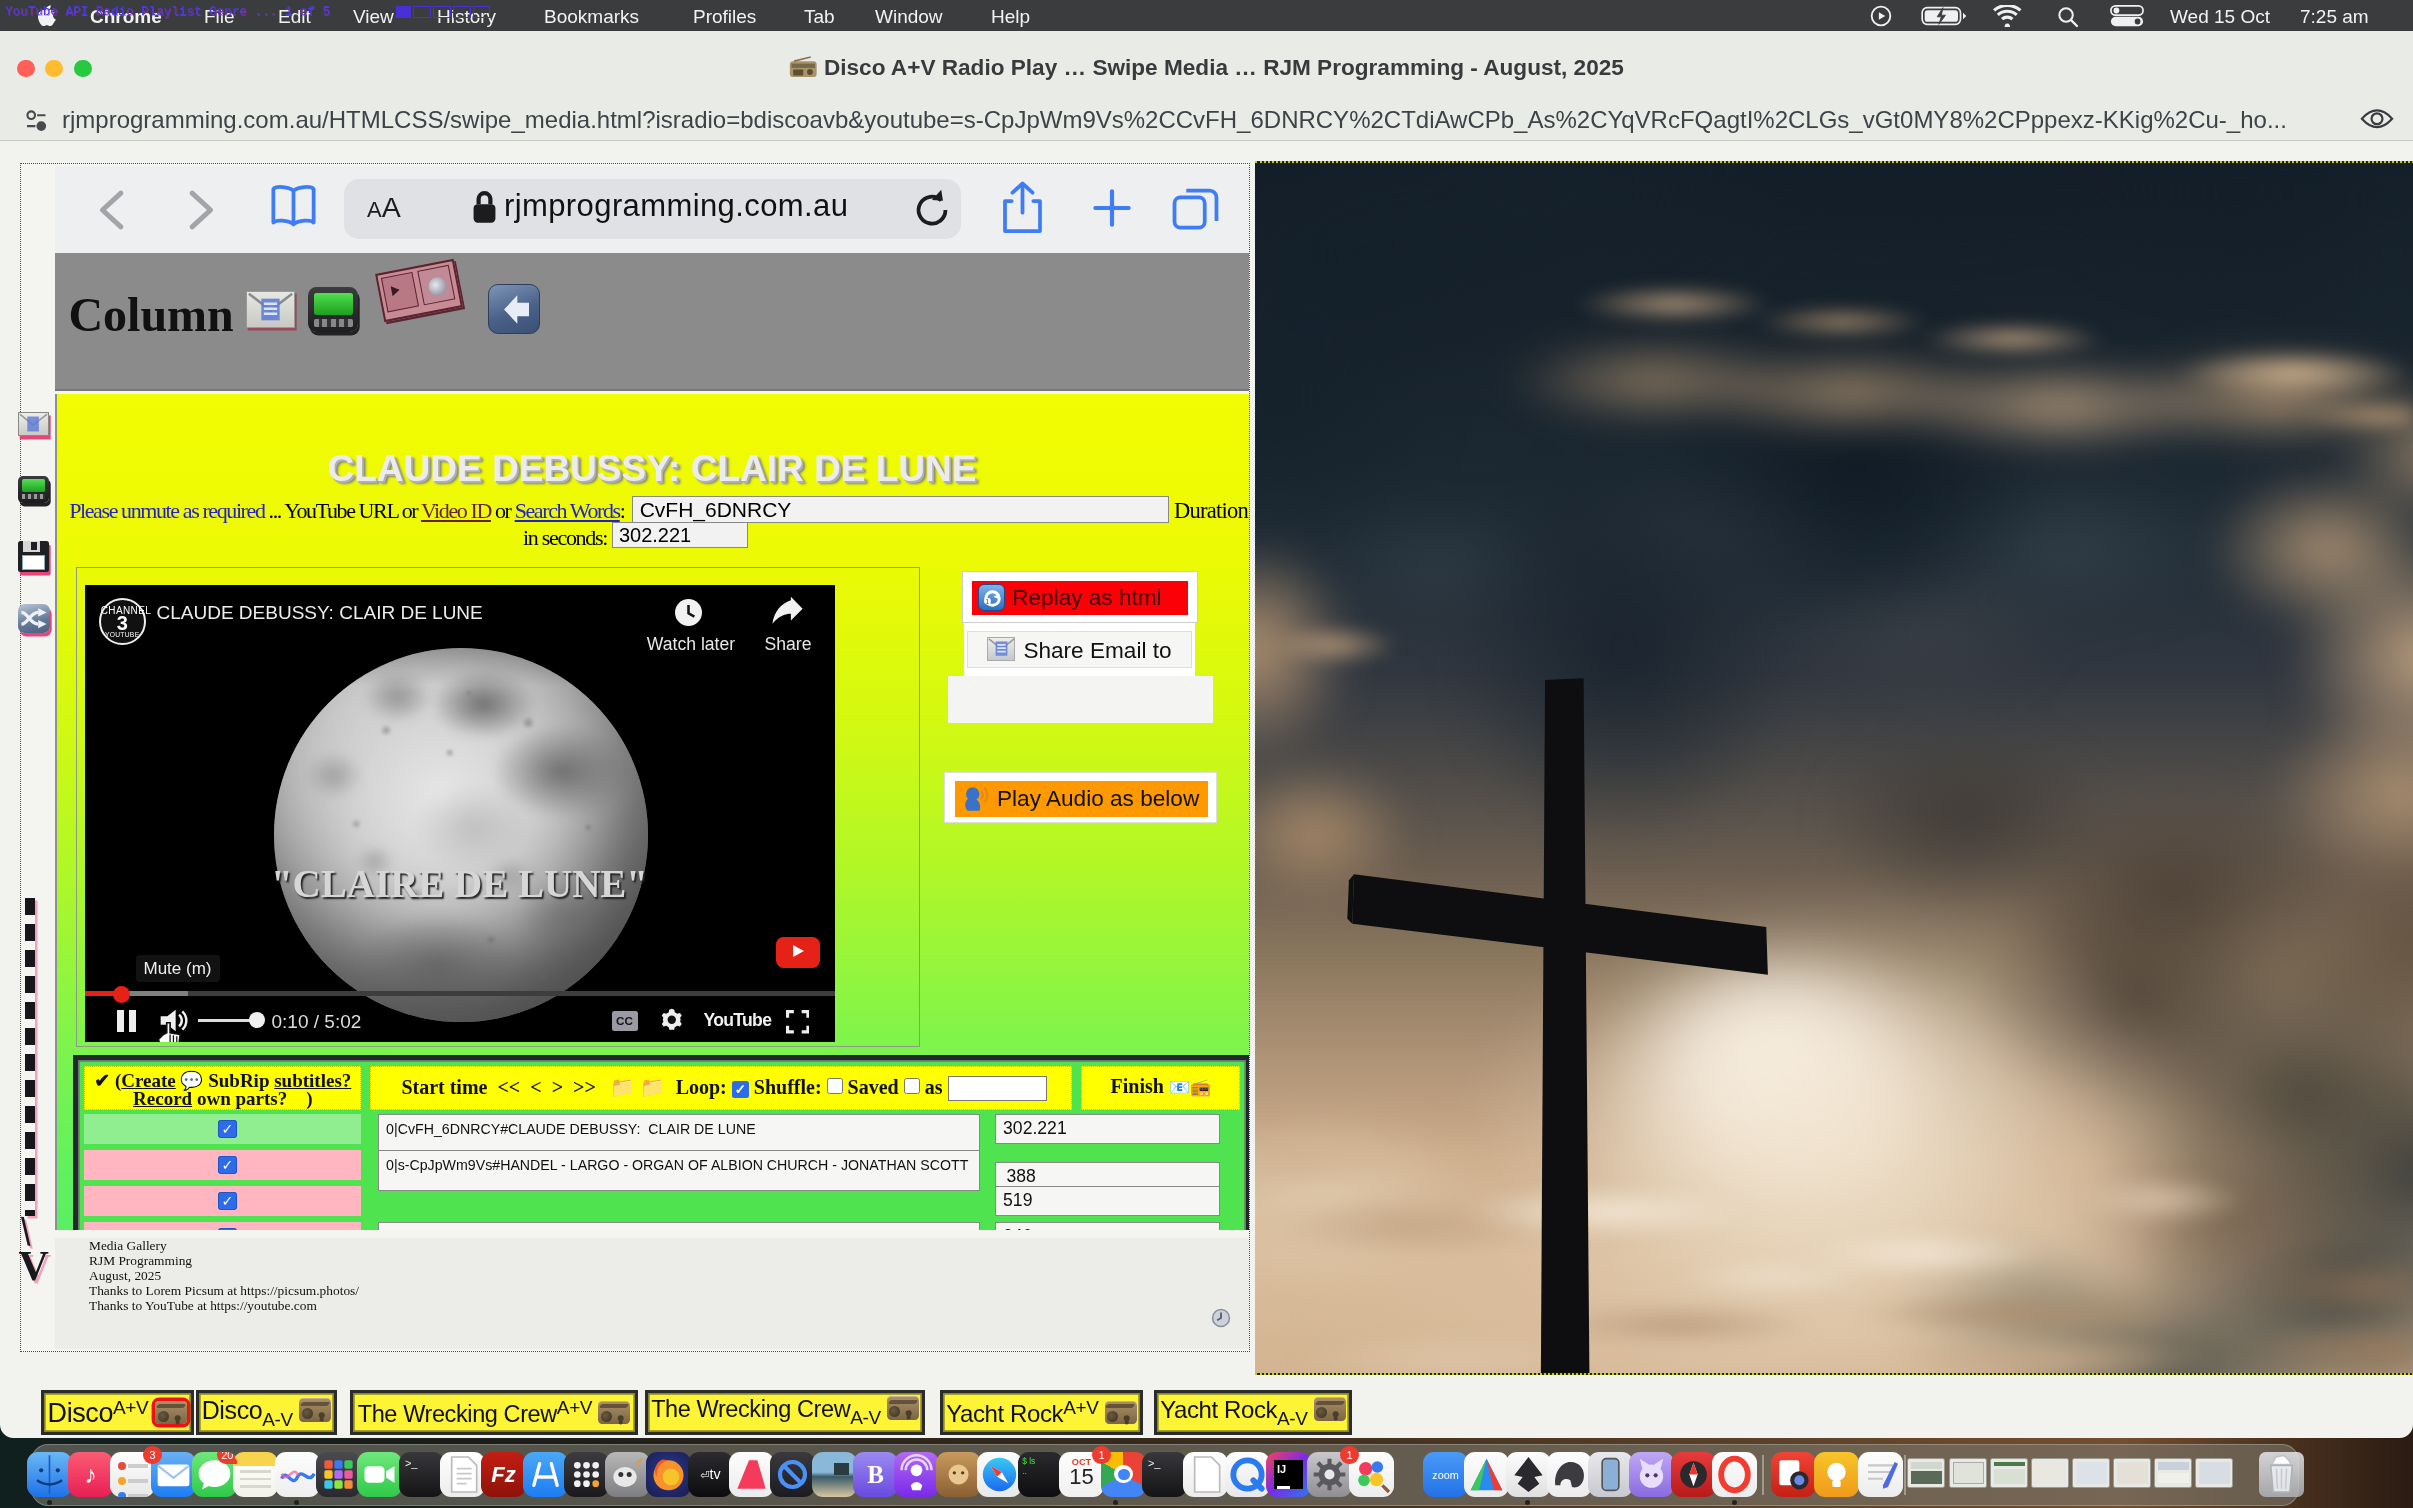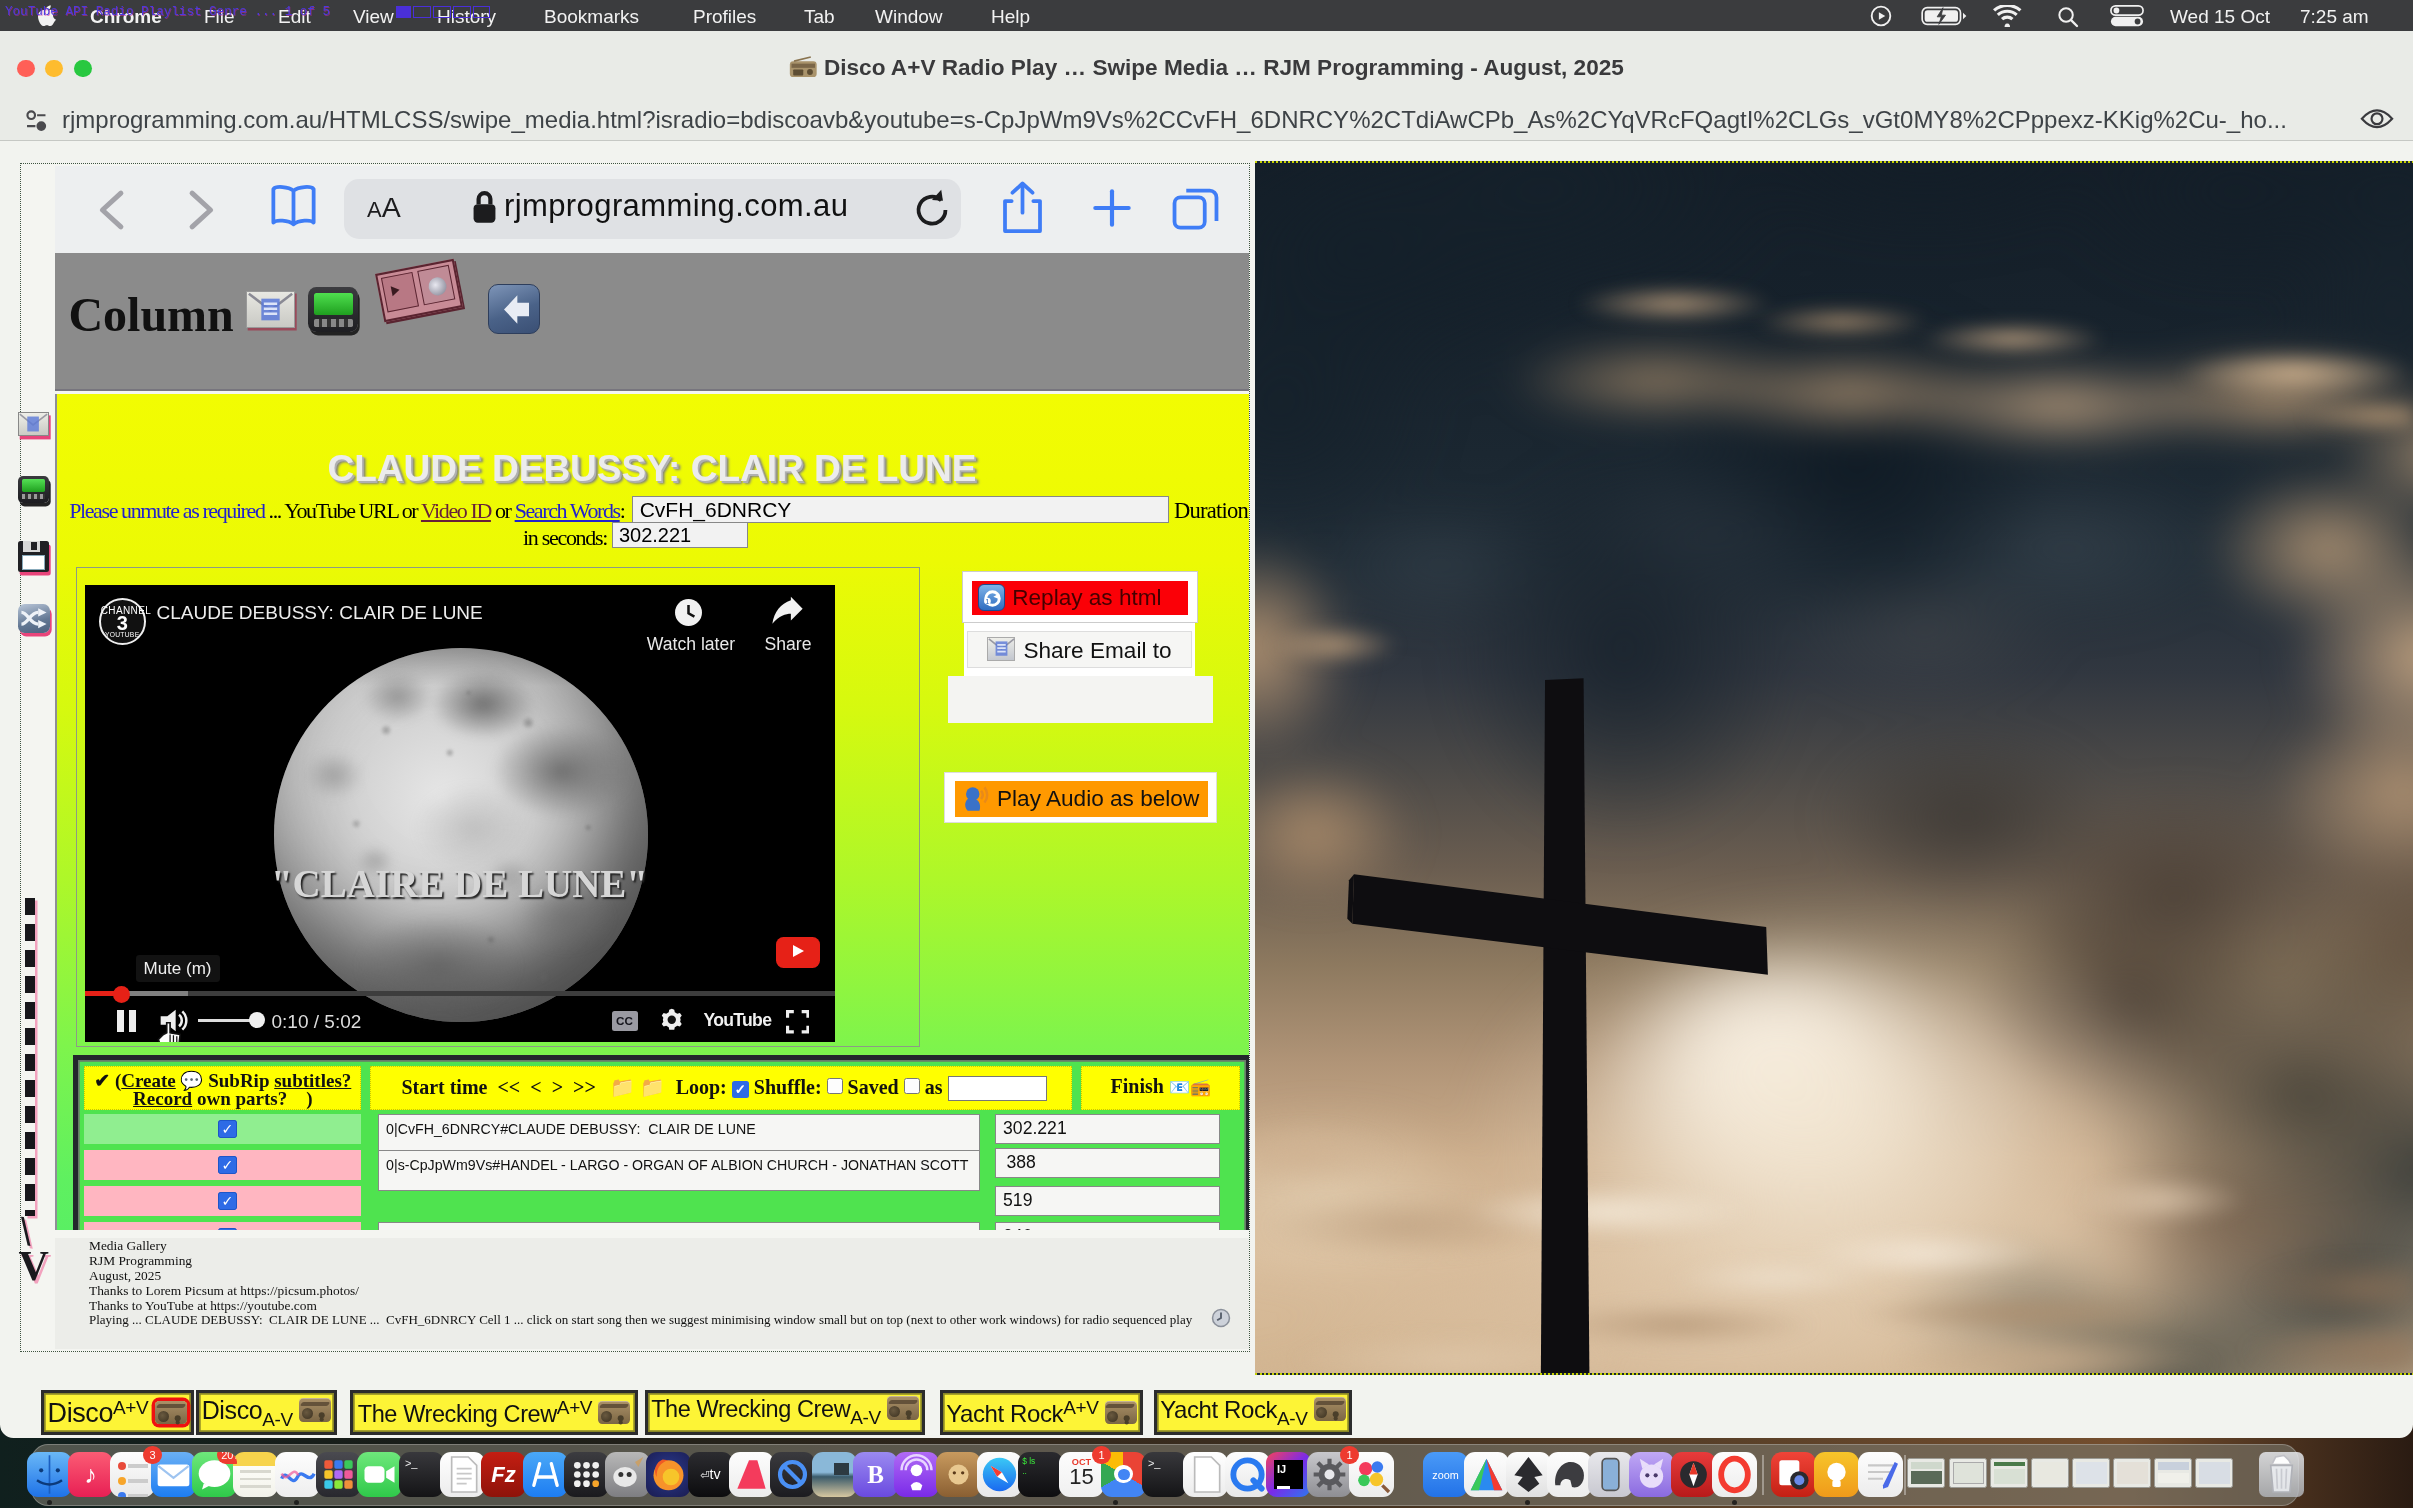--- a/index.html
+++ b/index.html
@@ -294,32 +294,31 @@
       </div>
       <div class="abs" style="left:1003px; top:5.9px; width:159px; height:44px; background:#ffff00; border:0.8px dotted #c8c800; font-family:'Liberation Serif',serif; font-weight:bold; font-size:20px; color:#111; text-align:center;">
         <div style="margin-top:8.4px;">Finish <span style="font-size:17px;">📧</span><span style="font-size:17px;">📻</span></div>
       </div>
 
       <div class="rowc" style="top:54px; background:#90ee90;"></div>
       <div class="rowi" style="top:54px;">0|CvFH_6DNRCY#CLAUDE DEBUSSY:&nbsp; CLAIR DE LUNE</div>
       <div class="rowf" style="top:54px;">302.221</div>
       <div class="rowc" style="top:90px; background:#ffb6c1;"></div>
       <div class="rowi" style="top:90px;">0|s-CpJpWm9Vs#HANDEL - LARGO - ORGAN OF ALBION CHURCH - JONATHAN SCOTT</div>
-      <div class="rowf" style="top:88px;padding-left:10px;">388</div>
+      <div class="rowf" style="top:102px;padding-left:10px;">388</div>
       <div class="rowc" style="top:126px; background:#ffb6c1;"></div>
       <div class="rowf" style="top:126px;">519</div>
       <div class="rowc" style="top:162px; background:#ffb6c1;"></div>
       <div class="rowi" style="top:162px;">0|FtE3boR_Nvo#Morricone – Gabriel's Oboe from The Mission, Maja Łagowska – oboe, conducte</div>
       <div class="rowf" style="top:162px;">240</div>
     </div>
   </div>
 
   <div id="pagefooter" class="abs" style="left:34px; top:1074px; width:1194px; height:111px; background:#ecede9; font-family:'Liberation Serif',serif; font-size:13.4px; color:#111;">
     <div class="abs" style="left:34px; top:0px; line-height:15px;">Media Gallery<br>RJM Programming<br>August, 2025<br>Thanks to Lorem Picsum at https://picsum.photos/<br>Thanks to YouTube at https://youtube.com</div>
-    <div class="abs" style="left:34px; top:74px; font-size:13px; white-space:nowrap;">Playing ... CLAUDE DEBUSSY:&nbsp; CLAIR DE LUNE ...&nbsp; CvFH_6DNRCY Cell 1 ... click on start song then we suggest minimising window small but on top (next to other work windows) for radio sequenced play</div>
     <svg class="abs" style="left:1156px; top:70px;" width="20" height="20" viewBox="0 0 26 26">
         <circle cx="13" cy="13" r="11" fill="#cdd2da" stroke="#8a909a" stroke-width="2"></circle>
         <path d="M13 6 L13 13 L8 16" stroke="#555e6a" stroke-width="2.4" fill="none"></path>
       </svg>
   </div>
 </div>
 
 <div id="leftstrip" class="abs" style="left:0; top:0; width:0; height:0;">
   <div class="abs" style="left:18.4px; top:412px; width:31px; height:23.5px; background:linear-gradient(175deg,#f0f0ea,#c8c8c2); border:0.8px solid #888; box-shadow:1.7px 3.4px 0 #e8447a;">
     <svg width="29" height="22" viewBox="0 0 35 26">

